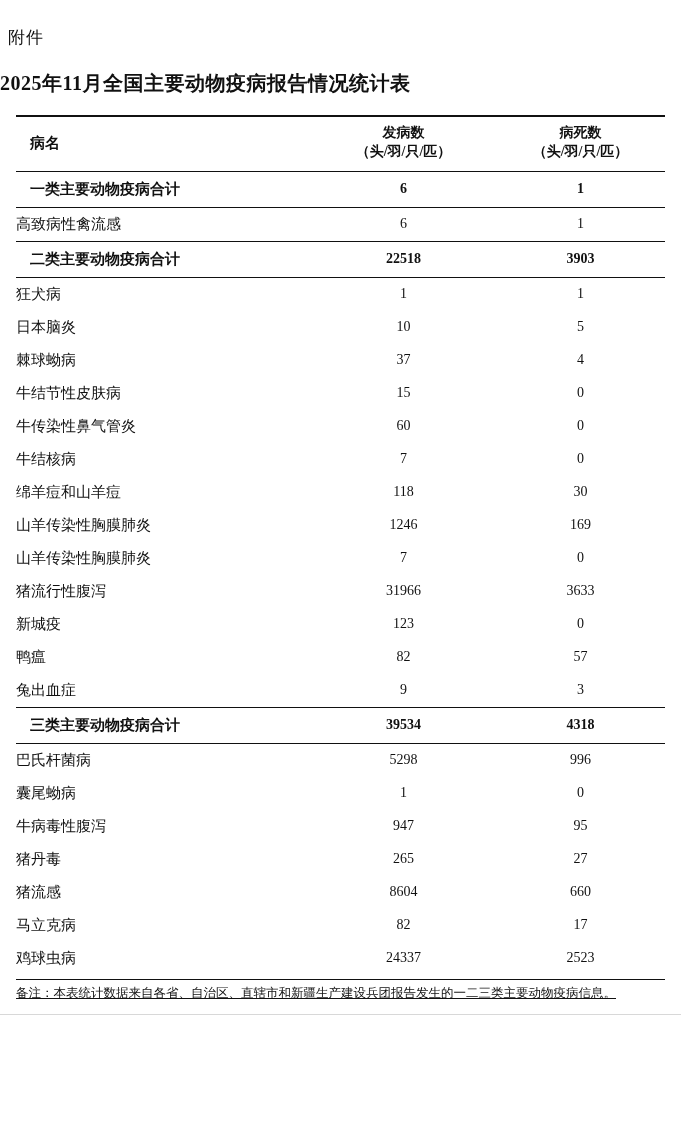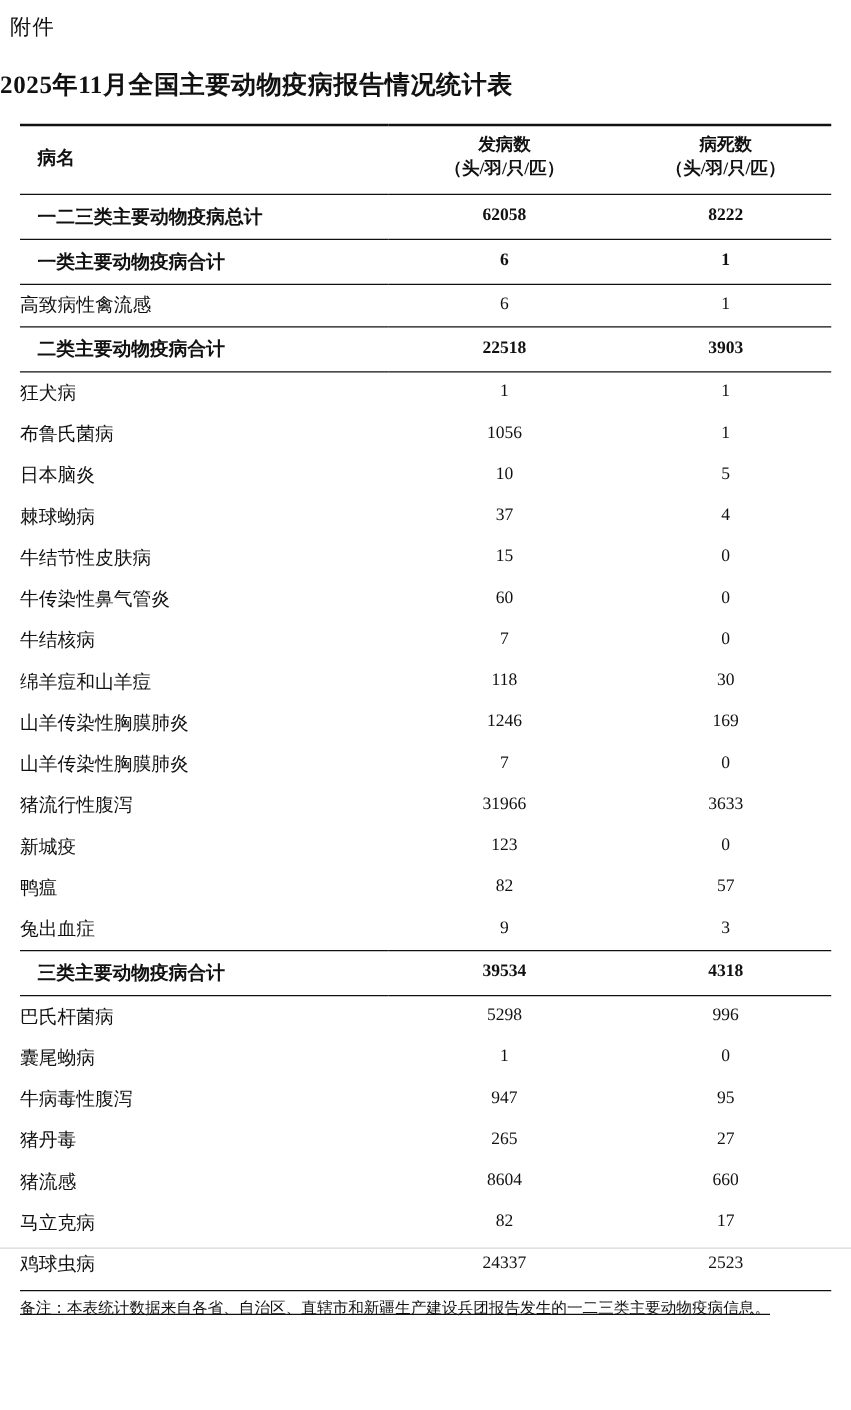--- a/index.html
+++ b/index.html
@@ -15,20 +15,21 @@
     position: relative;
     overflow: hidden;
   }
   .page {
     width: 681px;
     height: 1009px;
     box-sizing: border-box;
     padding: 0;
     position: relative;
     background: #fff;
+    margin-top: 16px;
   }
   .attach-label {
     position: absolute;
     left: 8px;
     top: 10px;
     font-size: 17px;
     letter-spacing: 1px;
     color: #111;
   }
   .doc-title {
@@ -136,50 +137,40 @@
             <span class="th-sub">（头/羽/只/匹）</span>
           </th>
           <th class="th-center">
             <span class="th-sub">病死数</span>
             <span class="th-sub">（头/羽/只/匹）</span>
           </th>
         </tr>
       </thead>
       <tbody id="tbody">
           <tr class="group rule-bot">
-            <td class="name">一二三类主要动物疫病总计</td>
-            <td class="num">62058</td>
-            <td class="num">8222</td>
-          </tr>
-          <tr class="group rule-bot">
             <td class="name">一类主要动物疫病合计</td>
             <td class="num">6</td>
             <td class="num">1</td>
           </tr>
           <tr class="data rule-bot">
             <td class="name">高致病性禽流感</td>
             <td class="num">6</td>
             <td class="num">1</td>
           </tr>
           <tr class="group rule-bot">
             <td class="name">二类主要动物疫病合计</td>
             <td class="num">22518</td>
             <td class="num">3903</td>
           </tr>
           <tr class="data">
             <td class="name">狂犬病</td>
             <td class="num">1</td>
             <td class="num">1</td>
           </tr>
           <tr class="data">
-            <td class="name">布鲁氏菌病</td>
-            <td class="num">1056</td>
-            <td class="num">1</td>
-          </tr>
-          <tr class="data">
             <td class="name">日本脑炎</td>
             <td class="num">10</td>
             <td class="num">5</td>
           </tr>
           <tr class="data">
             <td class="name">棘球蚴病</td>
             <td class="num">37</td>
             <td class="num">4</td>
           </tr>
           <tr class="data">

